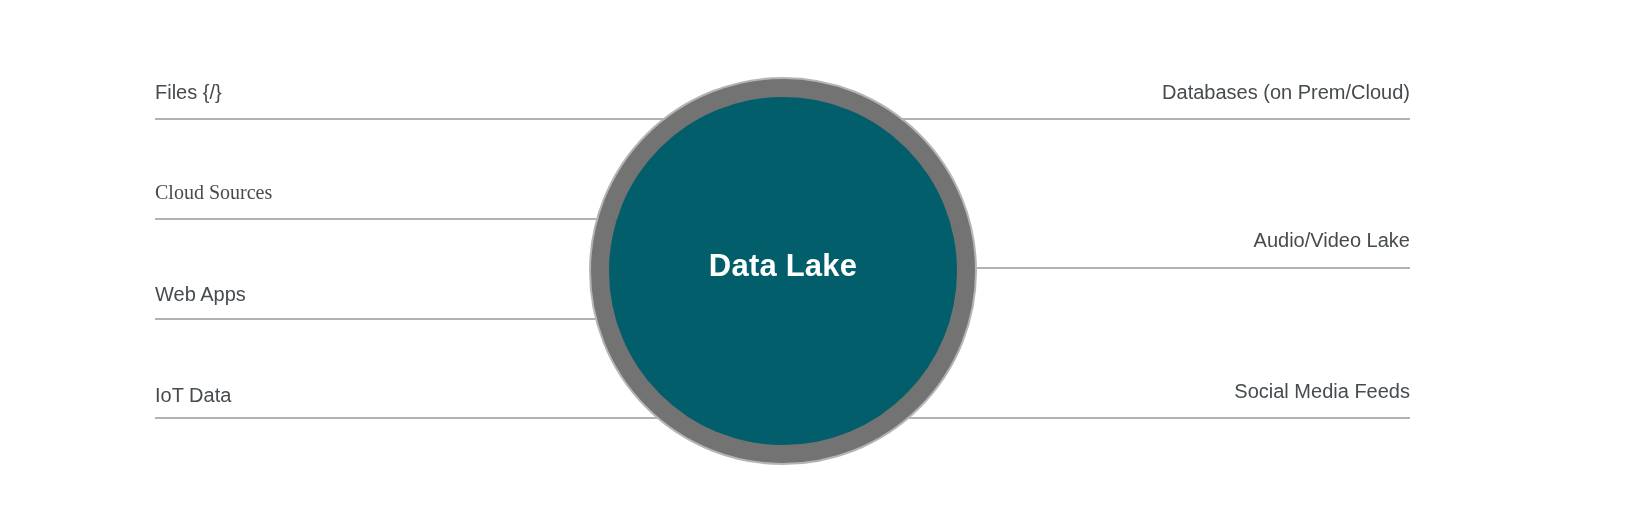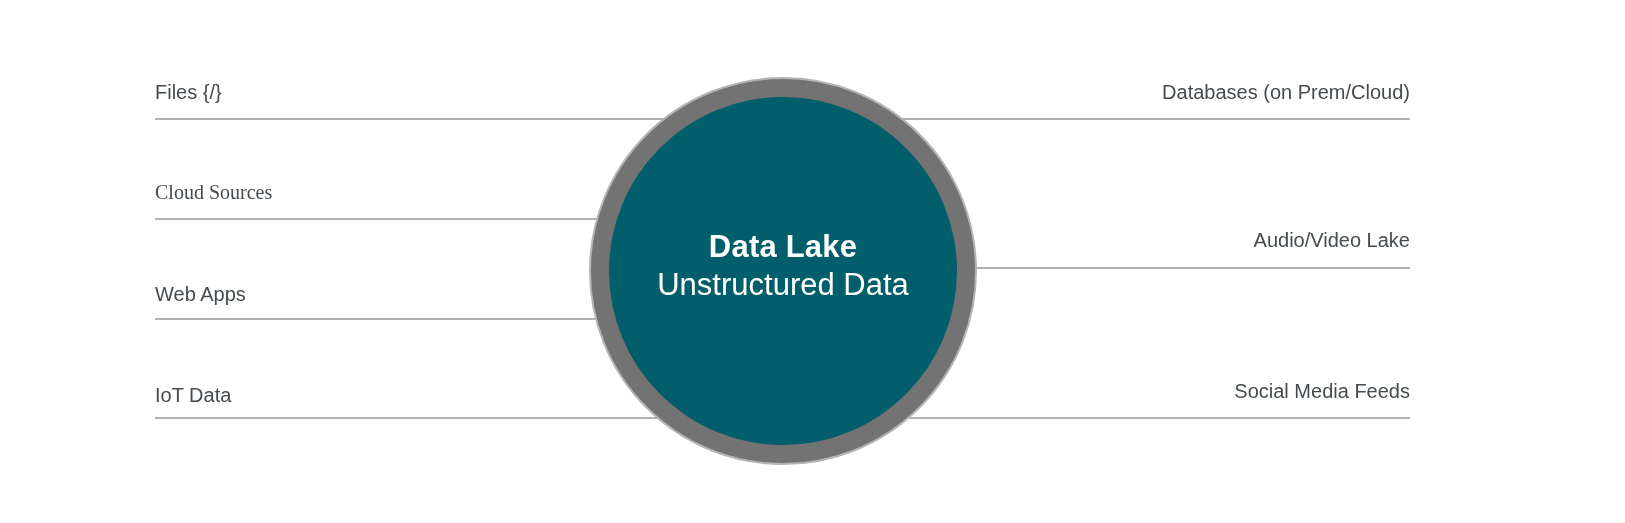--- a/index.html
+++ b/index.html
@@ -102,21 +102,20 @@
   <div class="line l-line y-3"></div>
   <div class="line l-line y-4"></div>
   <div class="line r-line y-1"></div>
   <div class="line r-line y-mid"></div>
   <div class="line r-line y-4"></div>
 
   <div class="outer-ring">
     <div class="inner-circle">
       <div class="circle-text">
         <div class="circle-title">Data Lake</div>
-        <div class="circle-subtitle">Unstructured Data</div>
       </div>
     </div>
   </div>
 
   <div class="src-label left-label t-files">Files {/}</div>
   <div class="src-label left-label t-cloud">Cloud Sources</div>
   <div class="src-label left-label t-web">Web Apps</div>
   <div class="src-label left-label t-iot">IoT Data</div>
 
   <div class="src-label right-label t-db">Databases (on Prem/Cloud)</div>

